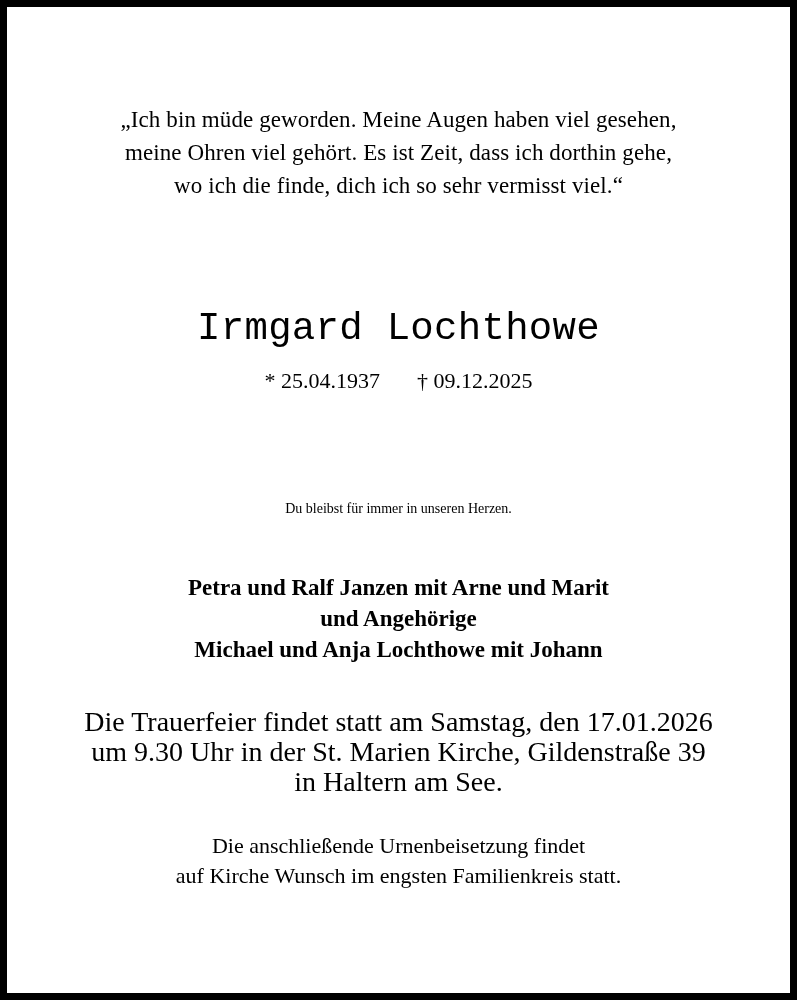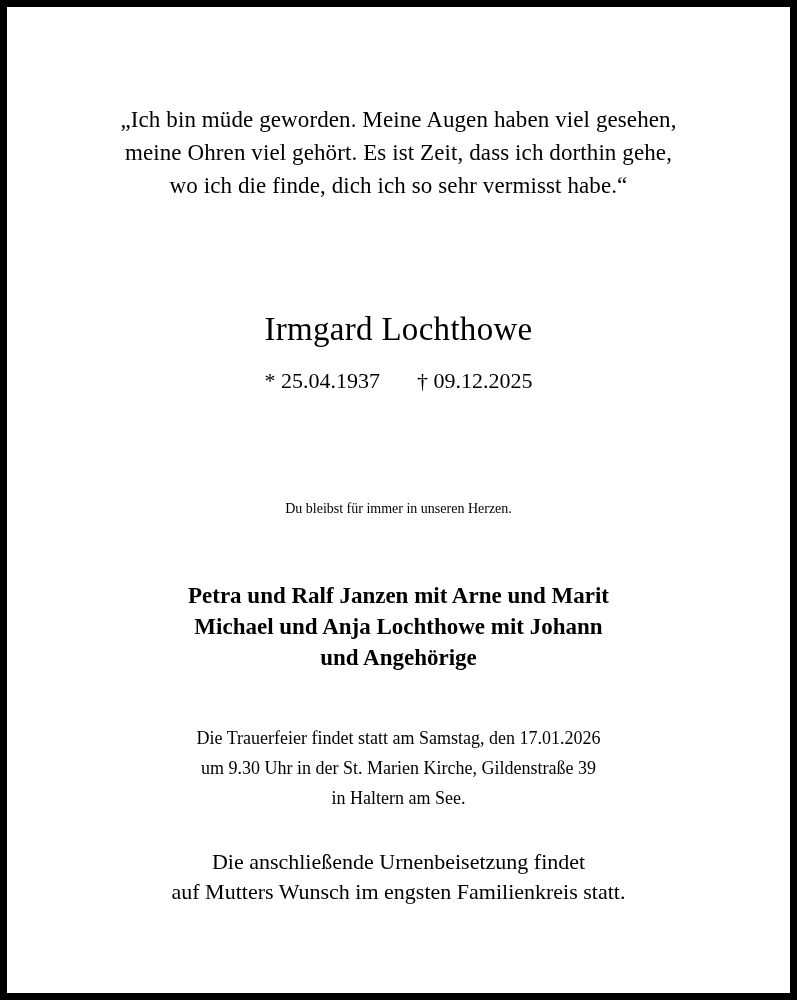--- a/index.html
+++ b/index.html
@@ -36,24 +36,25 @@
     line-height: 33px;
     letter-spacing: 0.1px;
     margin: 0 0 0 0;
   }
   .quote .line {
     display: block;
     white-space: nowrap;
   }
   .gap-after-quote { height: 104px; }
   .name {
-    font-size: 33px;
+    font-size: 39px;
     line-height: 46px;
     letter-spacing: 0.3px;
     margin: 0;
+    font-family: Liberation Mono, monospace;
   }
   .maiden {
     font-size: 22px;
     line-height: 30px;
     margin: 8px 0 0 0;
   }
   .dates {
     font-size: 22px;
     line-height: 30px;
     margin: 14px 0 0 0;
@@ -66,26 +67,26 @@
   .memorial {
     font-size: 14px;
     line-height: 30px;
     margin: 12px;
   }
   .gap-after-memorial { height: 36px; }
   .family {
     font-size: 23px;
     line-height: 31px;
     font-weight: bold;
-    margin: 8px;
+    margin: 0;
   }
   .family .line { display: block; }
   .gap-after-family { height: 42px; }
   .service {
-    font-size: 18px;
+    font-size: 28px;
     line-height: 30px;
     margin: 0;
   }
   .service .line { display: block; }
   .gap-after-service { height: 34px; }
   .burial {
     font-size: 22px;
     line-height: 30px;
     margin: 0;
   }
@@ -93,54 +94,54 @@
 </style>
 </head>
 <body>
 
 <div class="notice">
   <div class="inner">
 
     <div class="quote">
       <span class="line">„Ich bin müde geworden. Meine Augen haben viel gesehen,</span>
       <span class="line">meine Ohren viel gehört. Es ist Zeit, dass ich dorthin gehe,</span>
-      <span class="line">wo ich die finde, dich ich so sehr vermisst habe.“</span>
+      <span class="line">wo ich die finde, dich ich so sehr vermisst viel.“</span>
     </div>
 
     <div class="gap-after-quote"></div>
 
     <div class="name">Irmgard Lochthowe</div>
 
     <div class="dates">
       <span>* 25.04.1937</span>
       <span class="sep"></span>
       <span>† 09.12.2025</span>
     </div>
 
     <div class="gap-after-dates"></div>
 
     <div class="memorial">Du bleibst für immer in unseren Herzen.</div>
 
     <div class="gap-after-memorial"></div>
 
     <div class="family">
       <span class="line">Petra und Ralf Janzen mit Arne und Marit</span>
+      <span class="line">und Angehörige</span>
       <span class="line">Michael und Anja Lochthowe mit Johann</span>
-      <span class="line">und Angehörige</span>
     </div>
 
     <div class="gap-after-family"></div>
 
     <div class="service">
       <span class="line">Die Trauerfeier findet statt am Samstag, den 17.01.2026</span>
       <span class="line">um 9.30 Uhr in der St. Marien Kirche, Gildenstraße 39</span>
       <span class="line">in Haltern am See.</span>
     </div>
 
     <div class="gap-after-service"></div>
 
     <div class="burial">
       <span class="line">Die anschließende Urnenbeisetzung findet</span>
-      <span class="line">auf Mutters Wunsch im engsten Familienkreis statt.</span>
+      <span class="line">auf Kirche Wunsch im engsten Familienkreis statt.</span>
     </div>
 
   </div>
 </div>
 
 </body></html>

